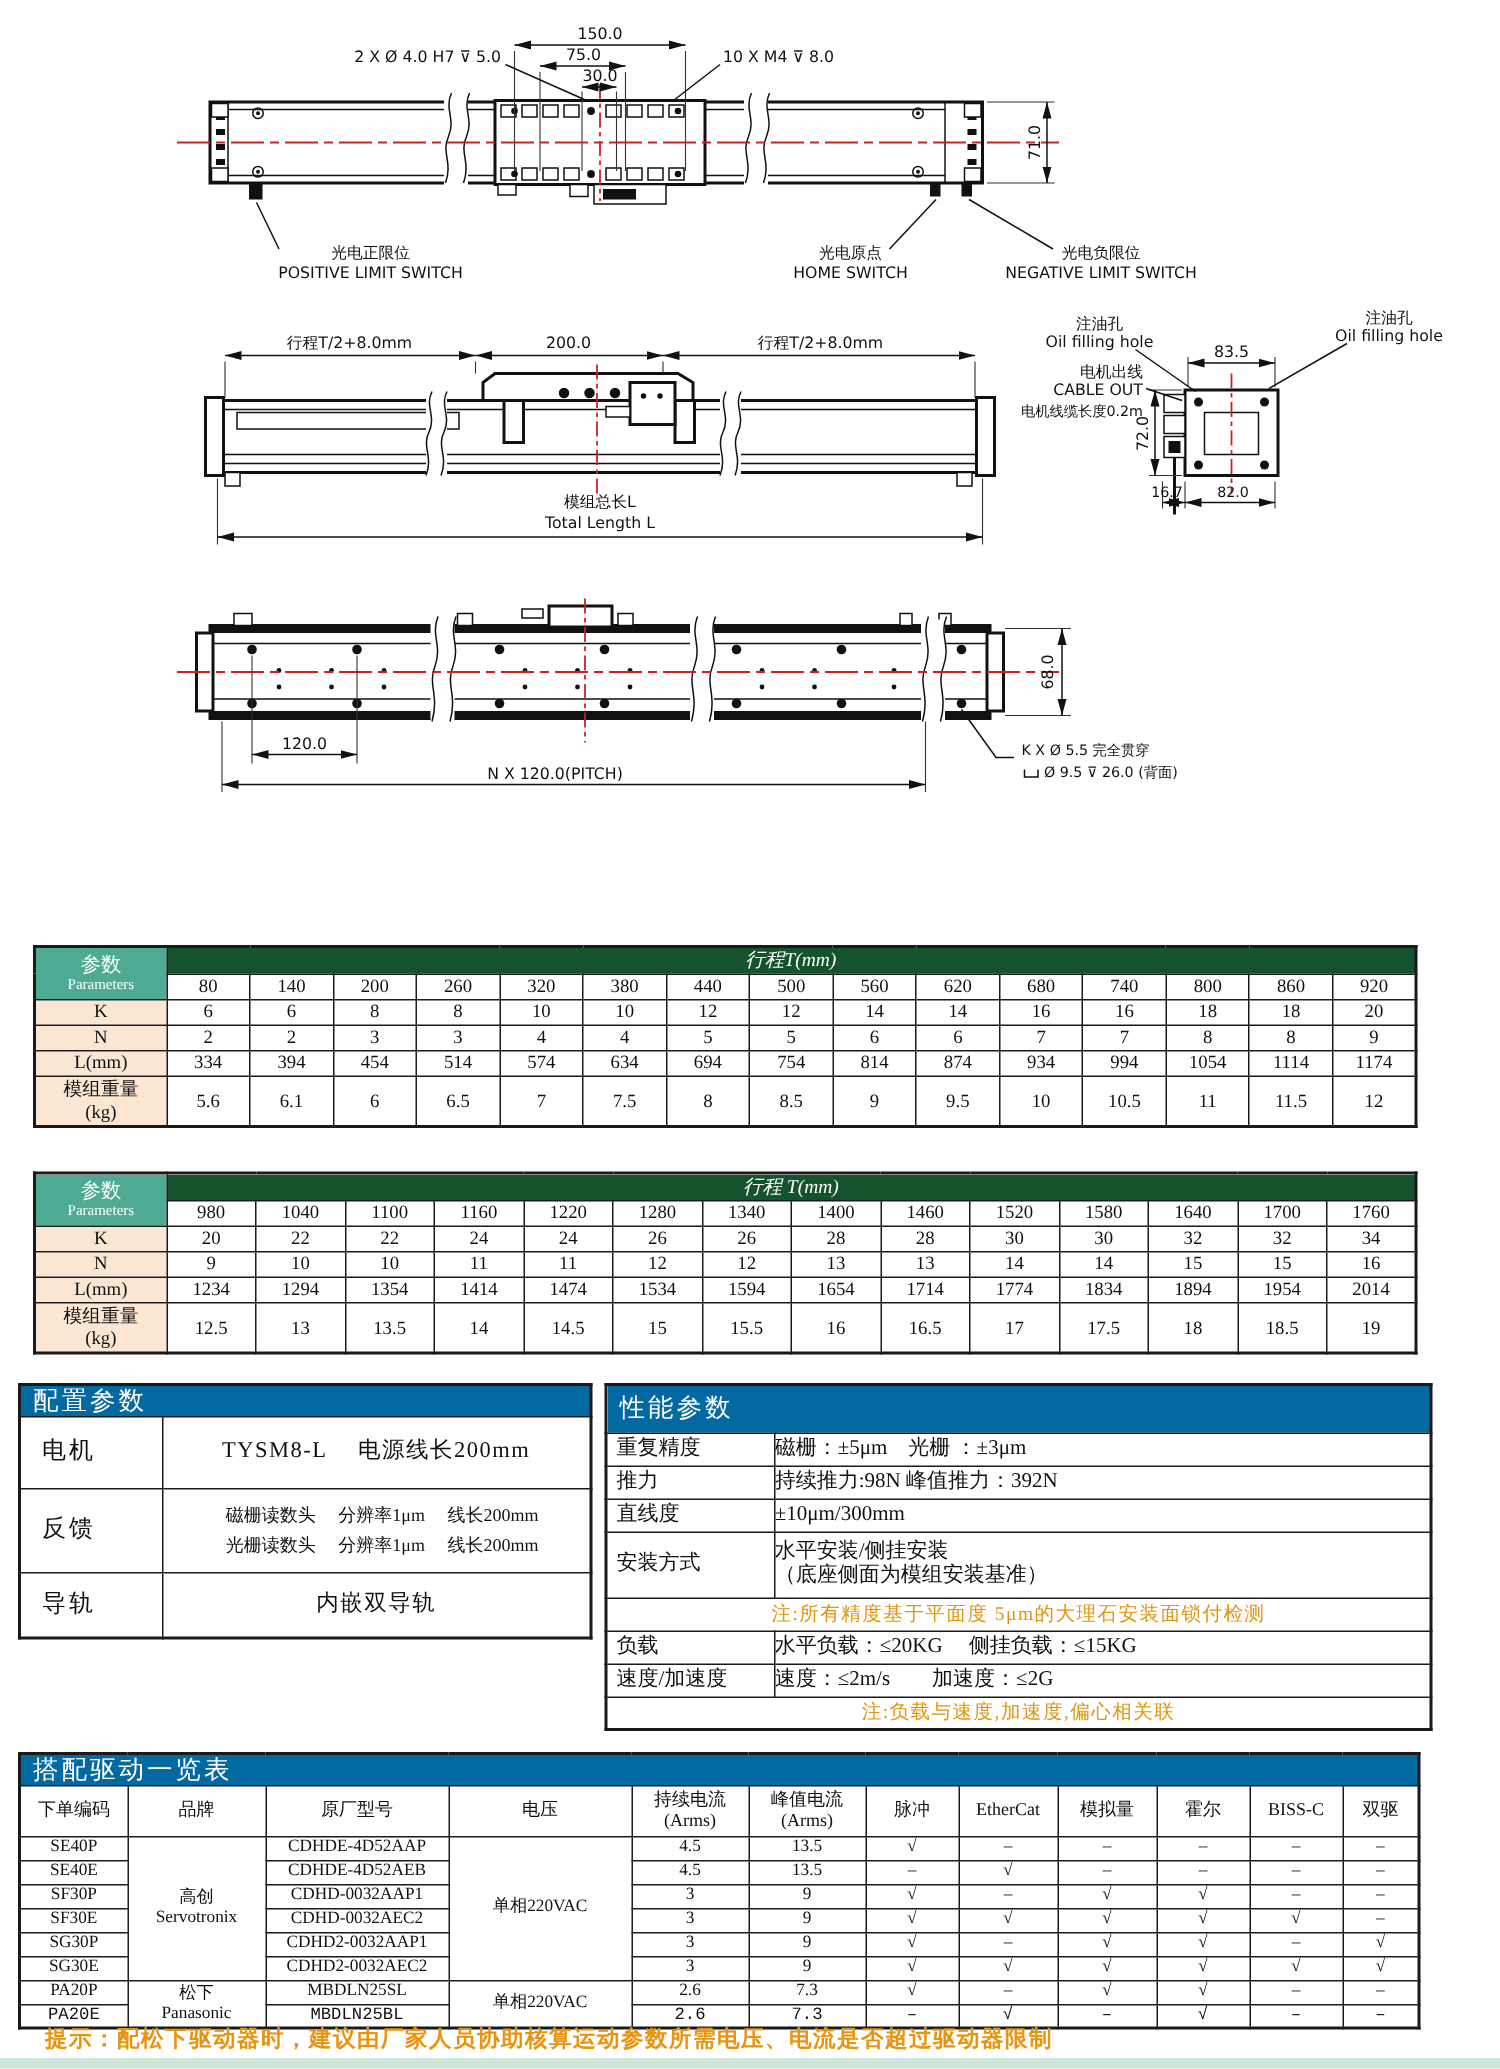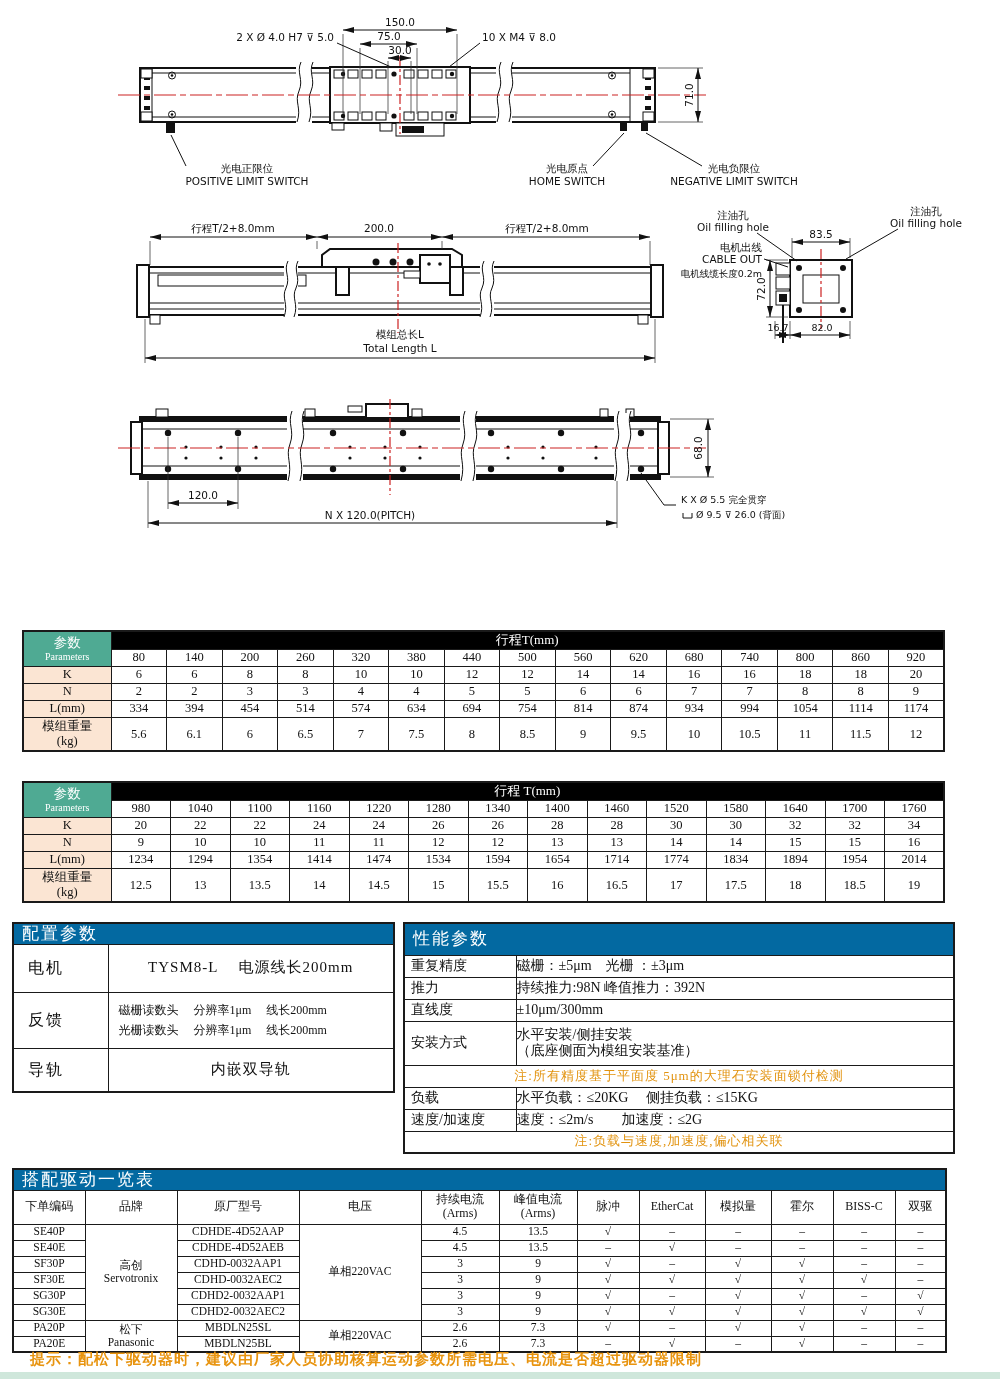--- a/index.html
+++ b/index.html
@@ -14,29 +14,29 @@
   .k2{stroke:#111;stroke-width:2;fill:none;}
   .k2w{stroke:#111;stroke-width:2;fill:#fff;}
   .kw{stroke:#111;stroke-width:1;fill:#fff;}
   .fb{fill:#111;stroke:none;}
   .red{stroke:#cc2222;stroke-width:1.2;fill:none;}
 
   table{border-collapse:collapse;table-layout:fixed;background:#fff;}
   table.bordered{border:2px solid #1a1a1a;}
   td{border:1px solid #1a1a1a;text-align:center;vertical-align:middle;
      font-size:12.5px;padding:0 2px;overflow:hidden;line-height:1.15;}
-  td.ghead{background:#000000;color:#fff;font-size:13px;}
+  td.ghead{background:#14532d;color:#fff;font-size:13px;font-style:italic;}
   td.plabel{background:#4faa93;color:#fff;font-size:10px;}
   td.plabel::first-line{font-size:13.5px;}
   td.peach{background:#fbe5d3;font-size:12.5px;}
   td.ttitle{background:#0369a1;color:#fff;text-align:left;padding-left:8px;
             font-size:17px;letter-spacing:2px;}
   td.clabel{font-size:16px;text-align:left;padding-left:14px;letter-spacing:2px;}
   td.cval{font-size:15px;letter-spacing:1px;}
-  td.cvs{font-size:12px;text-align:left;padding-left:10px;line-height:1.7;}
+  td.cvs{font-size:12px;text-align:center;padding-left:10px;line-height:1.7;}
   td.plbl{font-size:14px;text-align:left;padding-left:6px;}
   td.pval{font-size:14px;text-align:left;padding-left:0;}
   td.pnote{color:#e2930f;font-size:13px;letter-spacing:1px;}
   td.dh{font-size:12px;}
   td.dcell{font-size:11.5px;}
   #footer-tip{color:#e8940f;font-size:15px;font-weight:bold;letter-spacing:1px;}
   #bottom-strip{background:#cfe7db;}
 </style>
 </head>
 <body>
@@ -713,21 +713,21 @@
         <td rowspan="2" class="dcell">单相220VAC</td>
         <td class="dcell">2.6</td>
         <td class="dcell">7.3</td>
         <td class="dcell">√</td>
         <td class="dcell">–</td>
         <td class="dcell">√</td>
         <td class="dcell">√</td>
         <td class="dcell">–</td>
         <td class="dcell">–</td>
       </tr>
-      <tr style="height: 16px;">
+      <tr style="height: 16px; font-family: Liberation Mono, monospace;">
         <td class="dcell">PA20E</td>
         <td class="dcell">MBDLN25BL</td>
         <td class="dcell">2.6</td>
         <td class="dcell">7.3</td>
         <td class="dcell">–</td>
         <td class="dcell">√</td>
         <td class="dcell">–</td>
         <td class="dcell">√</td>
         <td class="dcell">–</td>
         <td class="dcell">–</td>

